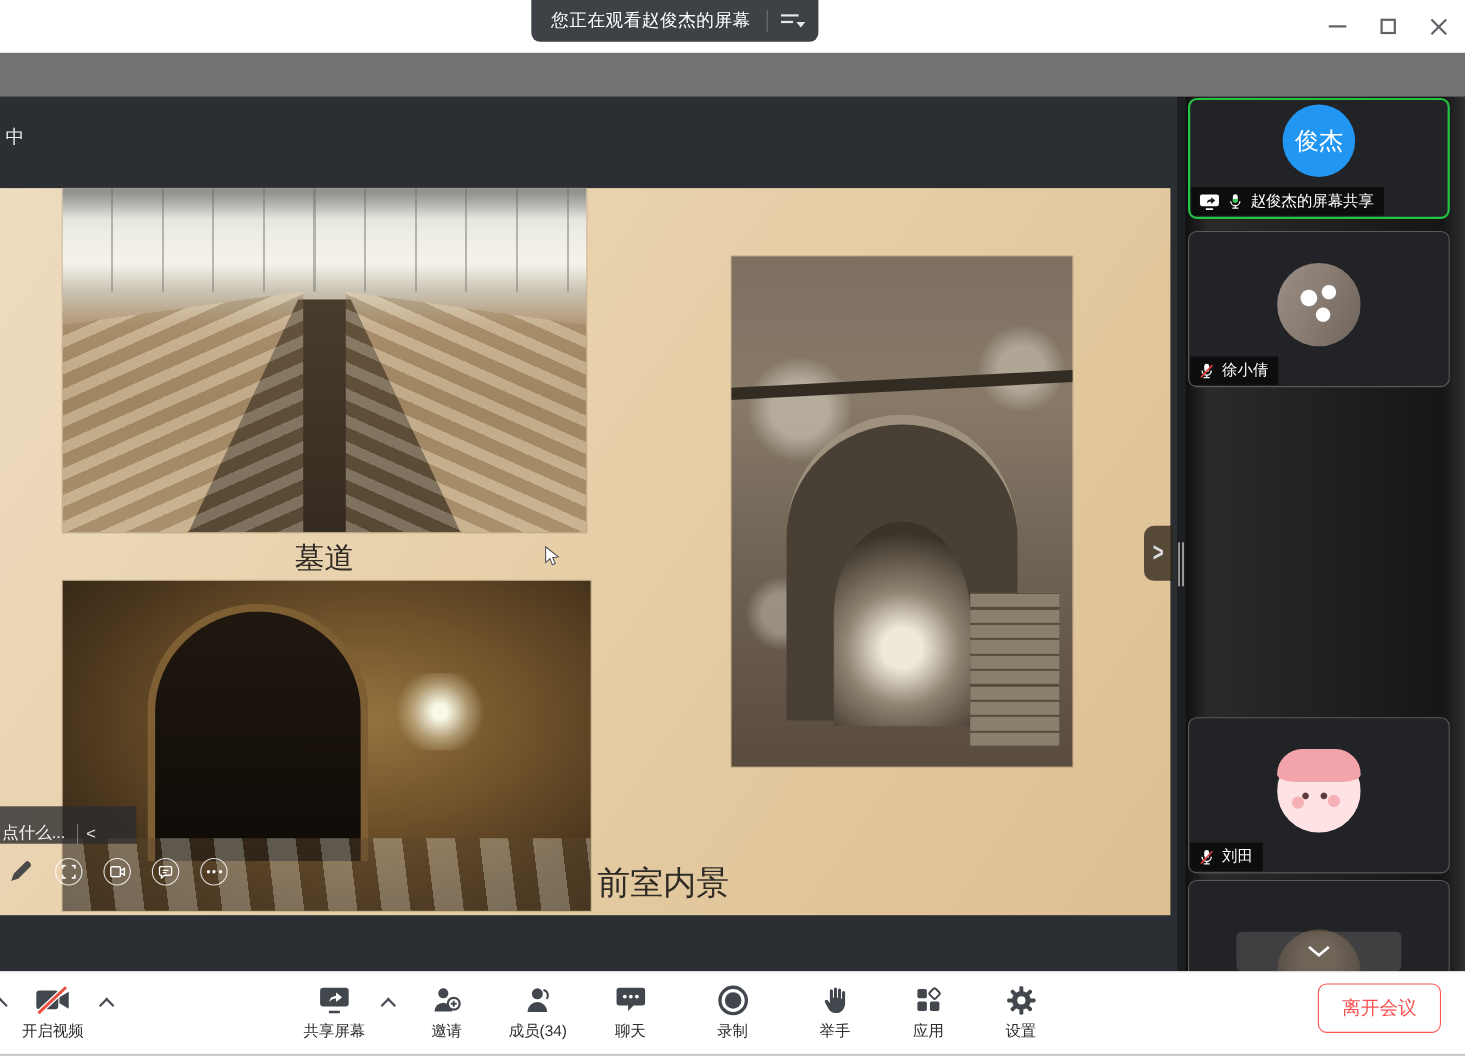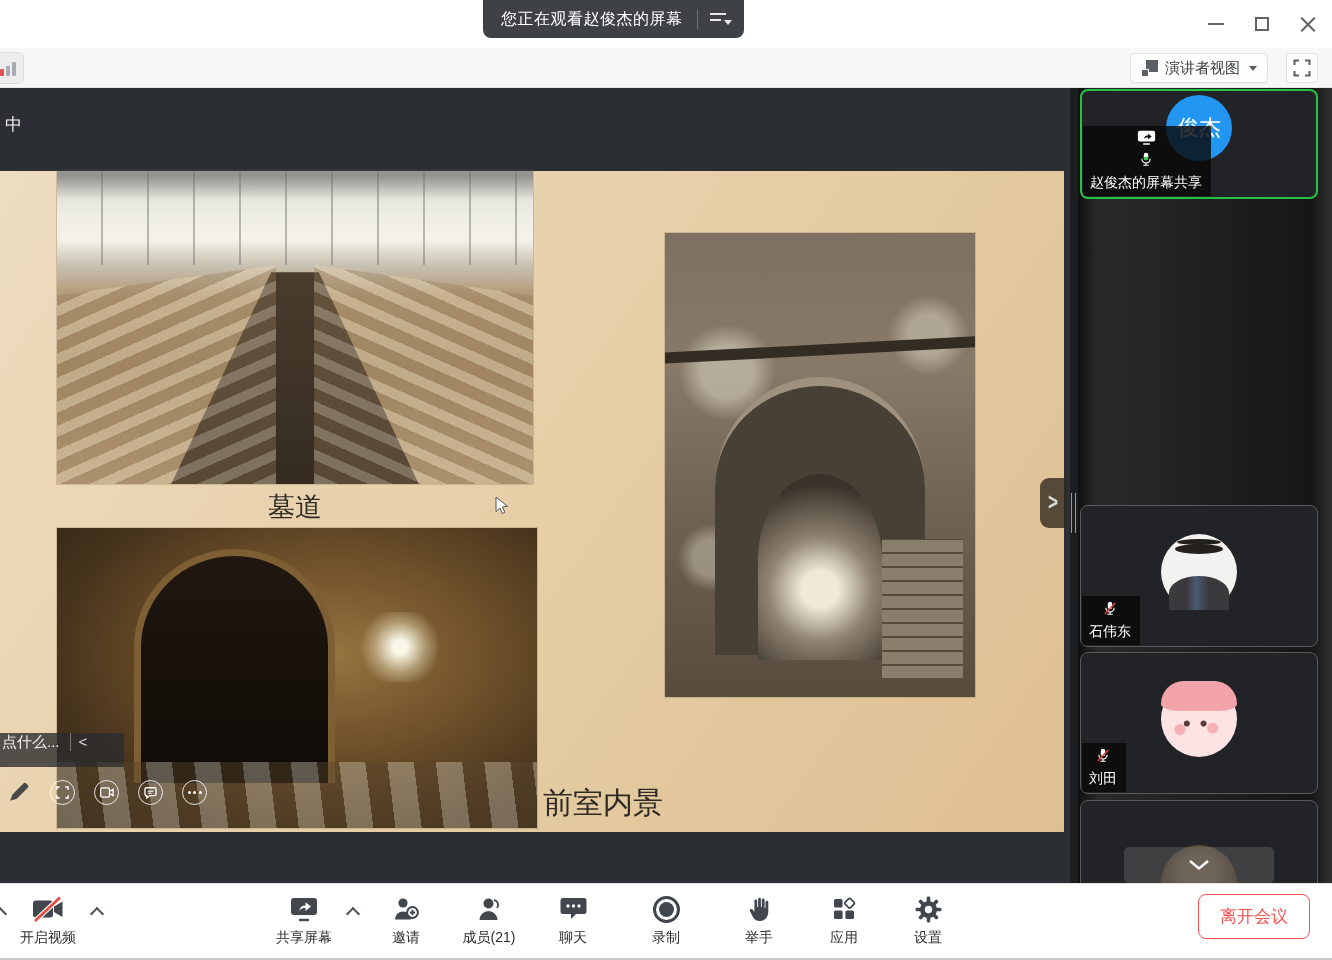--- a/index.html
+++ b/index.html
@@ -94,21 +94,21 @@
   .photo3 .arch-inner { position:absolute; left:30%; top:52%; width:40%; height:40%;
     background:radial-gradient(circle at 50% 62%,#efe9da 0 14%,#8e8271 40%,#3b332a 80%); border-radius:50% 50% 0 0 / 46% 46% 0 0; }
   .photo3 .bricks { position:absolute; right:4%; bottom:4%; width:26%; height:30%;
     background:repeating-linear-gradient(0deg,#8a7e6d 0 12px,#554a3c 12px 14px),repeating-linear-gradient(90deg,rgba(0,0,0,0) 0 22px,rgba(40,32,24,.7) 22px 24px); }
 
   
   .cursor { position:absolute; left:495px; top:408px; }
 
   
   .quickbar { position:absolute; left:0; top:645px; width:124px; height:34px; background:rgba(44,44,46,.8);
-    display:flex; align-items:flex-start; color:#f2f2f2; font-size:15px; padding-left:2px; }
+    display:flex; align-items:flex-end; color:#f2f2f2; font-size:15px; padding-left:2px; }
   .quickbar .txt { white-space:nowrap; }
   .quickbar .sep { width:1px; height:18px; background:rgba(255,255,255,.35); margin:0 8px 0 10px; }
   .quickbar .back { font-size:15px; color:#ddd; }
   .anno-row { position:absolute; left:6px; top:692px; display:flex; align-items:center; gap:19px; }
   .anno-circle { width:25px; height:25px; border:1.6px solid rgba(255,255,255,.85); border-radius:50%;
     display:flex; align-items:center; justify-content:center; cursor:pointer; }
   .dots3 { display:flex; gap:2.5px; } .dots3 i { width:3px; height:3px; background:#fff; border-radius:50%; }
 
   
   .collapse-tab { position:absolute; left:1040px; top:390px; width:26px; height:50px; background:rgba(47,38,27,.78);
@@ -145,21 +145,21 @@
   .av-cowboy:before { content:""; position:absolute; left:14px; top:10px; width:48px; height:10px; background:#23201e; border-radius:50%; box-shadow:0 -7px 0 -2px #23201e; }
   .av-cowboy:after { content:""; position:absolute; left:8px; bottom:0; width:60px; height:34px; background:linear-gradient(90deg,#3a3a3c 0 30%,#4a5a74 45%,#3a3a3c 65%); border-radius:50% 50% 0 0; }
   .av-bun { top:28px; width:76px; height:76px; background:#fde3e4; position:absolute;
     background-image:radial-gradient(circle at 34% 56%,#5c3a3a 0 2.5px,rgba(0,0,0,0) 3.5px),
                      radial-gradient(circle at 56% 56%,#5c3a3a 0 2.5px,rgba(0,0,0,0) 3.5px),
                      radial-gradient(circle at 25% 64%,#f6b1b6 0 5px,rgba(0,0,0,0) 6px),
                      radial-gradient(circle at 68% 62%,#f6b1b6 0 5px,rgba(0,0,0,0) 6px); }
   .av-bun:before { content:""; position:absolute; left:0; top:0; width:76px; height:30px; background:#f2a4aa; border-radius:38px 38px 40% 40%; }
   .av-dark { top:44px; width:76px; height:76px; background:radial-gradient(circle at 50% 36%,#6b5a48 0 26%,#403428 70%); }
   .namebar { position:absolute; left:1px; bottom:1px; display:flex; align-items:stretch; }
-  .nb-main { background:rgba(8,8,8,.82); display:flex; align-items:center; gap:6px; padding:4px 9px 4px 7px;flex-direction:column; }
+  .nb-main { background:rgba(8,8,8,.82); display:flex; align-items:center; gap:6px; padding:4px 9px 4px 7px; }
   .nb-name { color:#fff; font-size:14px; white-space:nowrap; }
   .role-badge { width:27px; background:#f07b22; display:flex; align-items:center; justify-content:center; }
   .scroll-more { position:absolute; left:50%; transform:translateX(-50%); top:46px; width:150px; height:36px;
     background:rgba(120,120,120,.35); border-radius:5px; display:flex; align-items:center; justify-content:center; cursor:pointer; }
 
   
   .bottombar { position:absolute; left:0; top:883px; width:1332px; height:77px; background:#fff; border-top:1px solid #e6e6e6; }
   .bottom-edge { position:absolute; left:0; top:958px; width:1332px; height:2px; background:#c9c9c9; }
   .tool { position:absolute; top:10px; width:84px; display:flex; flex-direction:column; align-items:center; gap:5px; cursor:pointer; }
   .tool .iconbox { height:30px; display:flex; align-items:center; justify-content:center; }
@@ -194,40 +194,20 @@
         </div>
       <div class="win-btn">
           <span class="ic-max"></span>
         </div>
       <div class="win-btn">
           <span class="ic-close"></span>
         </div>
     </div>
   </div>
 
-  <div class="subbar">
-    <div class="signal-btn">
-      <span class="sig-bar red"></span>
-      <span class="sig-bar m"></span>
-      <span class="sig-bar h"></span>
-    </div>
-    <div class="view-btn">
-      <span class="layout-ic">
-          <i class="big"></i>
-          <i class="small"></i>
-        </span>
-      <span class="view-label">演讲者视图</span>
-      <span class="view-caret"></span>
-    </div>
-    <div class="fs-btn">
-      <svg width="18" height="18" viewBox="0 0 18 18">
-        <path d="M1.5 6 V1.5 H6 M12 1.5 H16.5 V6 M16.5 12 V16.5 H12 M6 16.5 H1.5 V12" fill="none" stroke="#5c6065" stroke-width="2"></path>
-      </svg>
-    </div>
-  </div>
 
   <div class="stage">
     <div class="content">
       <span class="share-status">中</span>
 
       <div class="slide">
         <div class="photo photo1">
           <div class="roof"></div>
             <div class="trench"></div>
             <div class="steps-l"></div>
@@ -312,35 +292,35 @@
             <svg width="16" height="17" viewBox="0 0 20 20">
               <rect x="7.2" y="1.5" width="5.6" height="9.5" rx="2.8" fill="#fff"></rect>
               <path d="M7.2 6.8 h5.6 v1.4 a2.8 2.8 0 0 1 -5.6 0 z" fill="#2aca4b"></path>
               <path d="M4.8 9.2 a5.2 5.2 0 0 0 10.4 0 M10 14.4 V17 M6.6 17.2 h6.8" fill="none" stroke="#fff" stroke-width="1.5"></path>
             </svg>
             <span class="nb-name">赵俊杰的屏幕共享</span>
           </div>
         </div>
       </div>
 
-
-
-      <div class="tile t4">
-        <div class="avatar av-cowboy"></div>
+      <div class="tile t2">
+        <div class="avatar av-flower"></div>
         <div class="namebar">
           <div class="nb-main">
             <svg width="16" height="17" viewBox="0 0 20 20">
               <rect x="7.2" y="1.5" width="5.6" height="9.5" rx="2.8" fill="#fff"></rect>
               <path d="M4.8 9.2 a5.2 5.2 0 0 0 10.4 0 M10 14.4 V17 M6.6 17.2 h6.8" fill="none" stroke="#fff" stroke-width="1.5"></path>
               <path d="M3.5 17 L16.5 3" stroke="#e23b3b" stroke-width="1.8"></path>
             </svg>
-            <span class="nb-name">石伟东</span>
+            <span class="nb-name">徐小倩</span>
           </div>
         </div>
       </div>
+
+
 
       <div class="tile t5">
         <div class="avatar av-bun"></div>
         <div class="namebar">
           <div class="nb-main">
             <svg width="16" height="17" viewBox="0 0 20 20">
               <rect x="7.2" y="1.5" width="5.6" height="9.5" rx="2.8" fill="#fff"></rect>
               <path d="M4.8 9.2 a5.2 5.2 0 0 0 10.4 0 M10 14.4 V17 M6.6 17.2 h6.8" fill="none" stroke="#fff" stroke-width="1.5"></path>
               <path d="M3.5 17 L16.5 3" stroke="#e23b3b" stroke-width="1.8"></path>
             </svg>
@@ -401,21 +381,21 @@
     </div>
 
     <div class="tool" style="left:447px;">
       <div class="iconbox">
         <svg width="26" height="26" viewBox="0 0 26 26">
           <path d="M18 4 a5 5 0 0 1 3 8" fill="none" stroke="#42464d" stroke-width="1.8"></path>
           <circle cx="12.5" cy="7.5" r="5" fill="#42464d"></circle>
           <path d="M3.5 24 a9 9 0 0 1 18 0 z" fill="#42464d"></path>
         </svg>
       </div>
-      <span class="lbl">成员(21)</span>
+      <span class="lbl">成员(34)</span>
     </div>
 
     <div class="tool" style="left:531px;">
       <div class="iconbox">
         <svg width="27" height="26" viewBox="0 0 27 26">
           <path d="M3 3 h21 a2.5 2.5 0 0 1 2.5 2.5 v11 a2.5 2.5 0 0 1 -2.5 2.5 h-8 l-5 5 v-5 H3 a2.5 2.5 0 0 1 -2.5-2.5 v-11 A2.5 2.5 0 0 1 3 3 z" fill="#42464d" transform="translate(0,-1)"></path>
           <circle cx="8" cy="10" r="1.7" fill="#fff"></circle>
             <circle cx="13.5" cy="10" r="1.7" fill="#fff"></circle>
             <circle cx="19" cy="10" r="1.7" fill="#fff"></circle>
         </svg>

